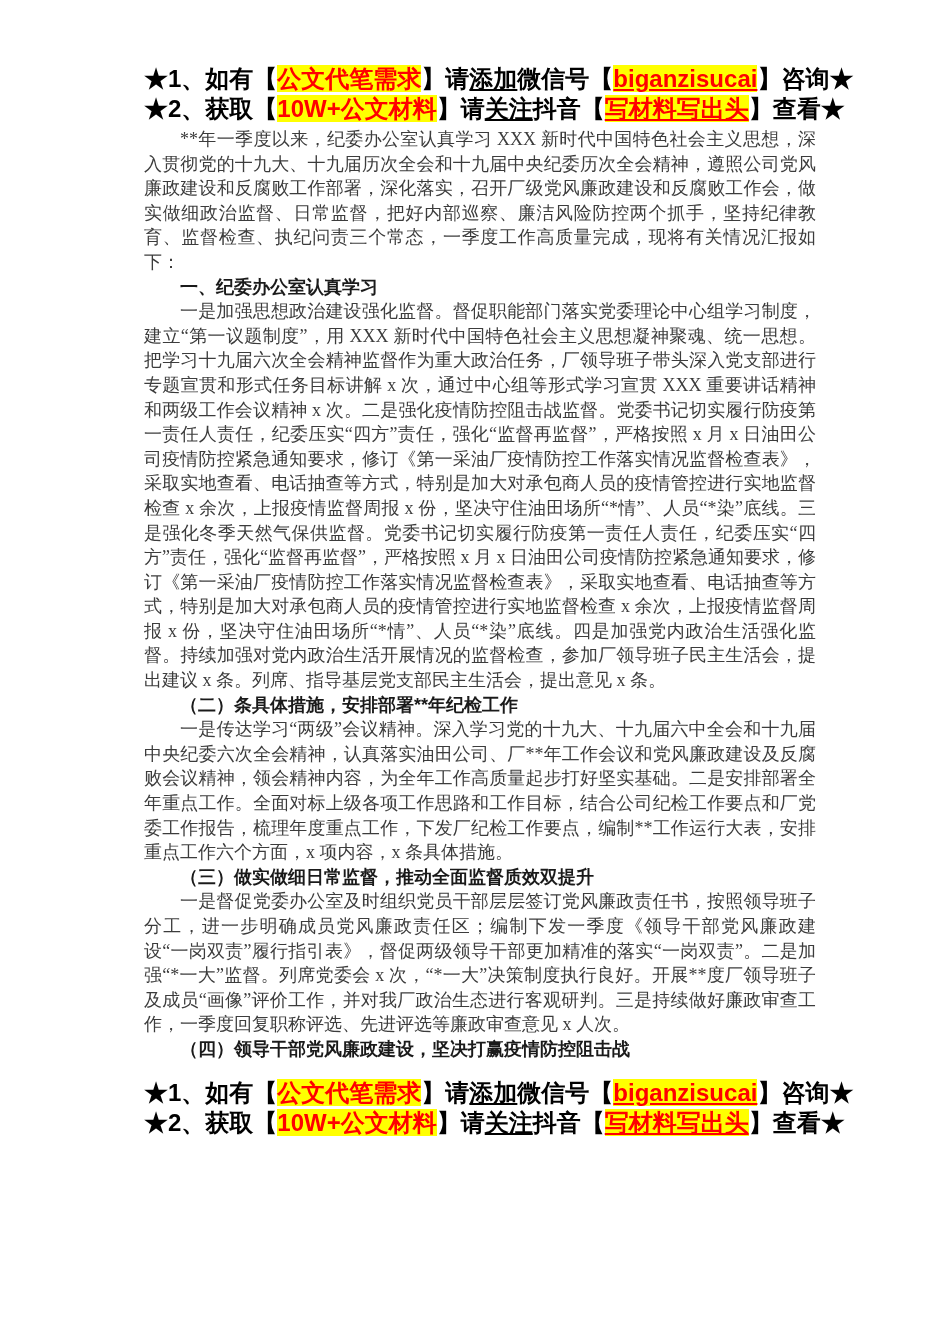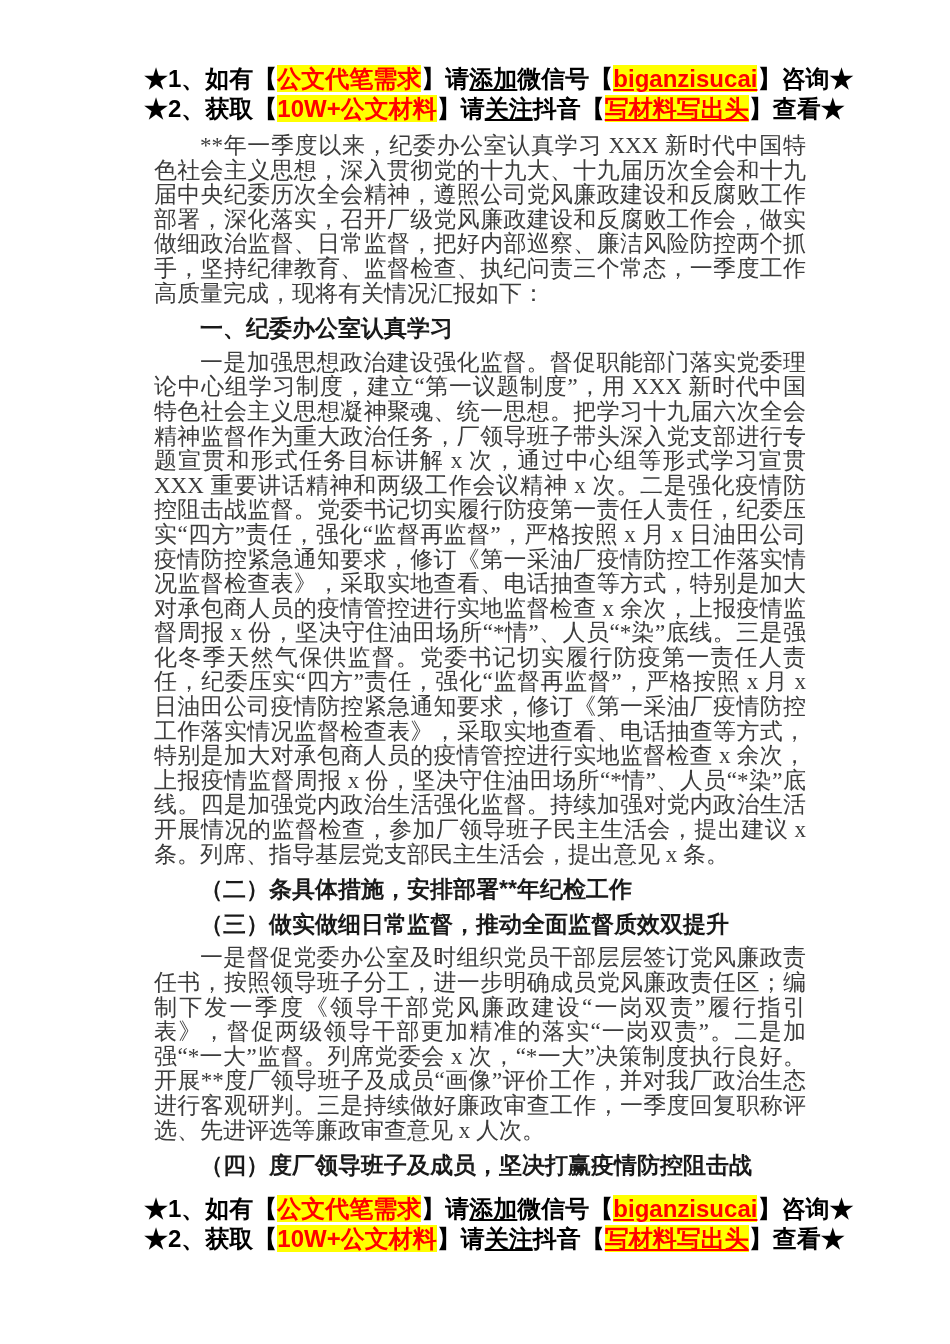--- a/index.html
+++ b/index.html
@@ -26,22 +26,22 @@
     color: #ff0000;
     background: #ffff00;
   }
   .ul {
     text-decoration: underline;
     text-decoration-thickness: 2px;
     text-underline-offset: 2px;
   }
   .doc-body { margin-top: 3px; }
   .para, .heading {
-    margin: 10px;
-    font-size: 23px;
+    margin: 0;
+    font-size: 18px;
     line-height: 24.6px;
     text-indent: 2em;
   }
   .para {
     color: #3c3c3c;
     font-family: "Liberation Serif", serif;
     text-align: justify;
     text-justify: inter-ideograph;
   }
   .heading {
@@ -64,23 +64,24 @@
     <div class="promo-line">
       <span>★2、获取【</span><span class="hl">10W+公文材料</span><span>】请</span><span class="ul">关注</span><span>抖音【</span><span class="hl ul">写材料写出头</span><span>】查看★</span>
     </div>
   </div>
 
   <div class="doc-body">
     <p class="para">**年一季度以来，纪委办公室认真学习 XXX 新时代中国特色社会主义思想，深入贯彻党的十九大、十九届历次全会和十九届中央纪委历次全会精神，遵照公司党风廉政建设和反腐败工作部署，深化落实，召开厂级党风廉政建设和反腐败工作会，做实做细政治监督、日常监督，把好内部巡察、廉洁风险防控两个抓手，坚持纪律教育、监督检查、执纪问责三个常态，一季度工作高质量完成，现将有关情况汇报如下：</p>
     <p class="heading">一、纪委办公室认真学习</p>
     <p class="para">一是加强思想政治建设强化监督。督促职能部门落实党委理论中心组学习制度，建立“第一议题制度”，用 XXX 新时代中国特色社会主义思想凝神聚魂、统一思想。把学习十九届六次全会精神监督作为重大政治任务，厂领导班子带头深入党支部进行专题宣贯和形式任务目标讲解 x 次，通过中心组等形式学习宣贯 XXX 重要讲话精神和两级工作会议精神 x 次。二是强化疫情防控阻击战监督。党委书记切实履行防疫第一责任人责任，纪委压实“四方”责任，强化“监督再监督”，严格按照 x 月 x 日油田公司疫情防控紧急通知要求，修订《第一采油厂疫情防控工作落实情况监督检查表》，采取实地查看、电话抽查等方式，特别是加大对承包商人员的疫情管控进行实地监督检查 x 余次，上报疫情监督周报 x 份，坚决守住油田场所“*情”、人员“*染”底线。三是强化冬季天然气保供监督。党委书记切实履行防疫第一责任人责任，纪委压实“四方”责任，强化“监督再监督”，严格按照 x 月 x 日油田公司疫情防控紧急通知要求，修订《第一采油厂疫情防控工作落实情况监督检查表》，采取实地查看、电话抽查等方式，特别是加大对承包商人员的疫情管控进行实地监督检查 x 余次，上报疫情监督周报 x 份，坚决守住油田场所“*情”、人员“*染”底线。四是加强党内政治生活强化监督。持续加强对党内政治生活开展情况的监督检查，参加厂领导班子民主生活会，提出建议 x 条。列席、指导基层党支部民主生活会，提出意见 x 条。</p>
     <p class="heading">（二）条具体措施，安排部署**年纪检工作</p>
+    <p class="para">一是传达学习“两级”会议精神。深入学习党的十九大、十九届六中全会和十九届中央纪委六次全会精神，认真落实油田公司、厂**年工作会议和党风廉政建设及反腐败会议精神，领会精神内容，为全年工作高质量起步打好坚实基础。二是安排部署全年重点工作。全面对标上级各项工作思路和工作目标，结合公司纪检工作要点和厂党委工作报告，梳理年度重点工作，下发厂纪检工作要点，编制**工作运行大表，安排重点工作六个方面，x 项内容，x 条具体措施。</p>
     <p class="heading">（三）做实做细日常监督，推动全面监督质效双提升</p>
     <p class="para">一是督促党委办公室及时组织党员干部层层签订党风廉政责任书，按照领导班子分工，进一步明确成员党风廉政责任区；编制下发一季度《领导干部党风廉政建设“一岗双责”履行指引表》，督促两级领导干部更加精准的落实“一岗双责”。二是加强“*一大”监督。列席党委会 x 次，“*一大”决策制度执行良好。开展**度厂领导班子及成员“画像”评价工作，并对我厂政治生态进行客观研判。三是持续做好廉政审查工作，一季度回复职称评选、先进评选等廉政审查意见 x 人次。</p>
-    <p class="heading">（四）度厂领导班子及成员，坚决打赢疫情防控阻击战</p>
+    <p class="heading">（四）领导干部党风廉政建设，坚决打赢疫情防控阻击战</p>
   </div>
 
   <div class="promo-footer">
     <div class="promo-line">
       <span>★1、如有【</span><span class="hl">公文代笔需求</span><span>】请</span><span class="ul">添加</span><span>微信号【</span><span class="hl ul">biganzisucai</span><span>】咨询★</span>
     </div>
     <div class="promo-line">
       <span>★2、获取【</span><span class="hl">10W+公文材料</span><span>】请</span><span class="ul">关注</span><span>抖音【</span><span class="hl ul">写材料写出头</span><span>】查看★</span>
     </div>
   </div>

